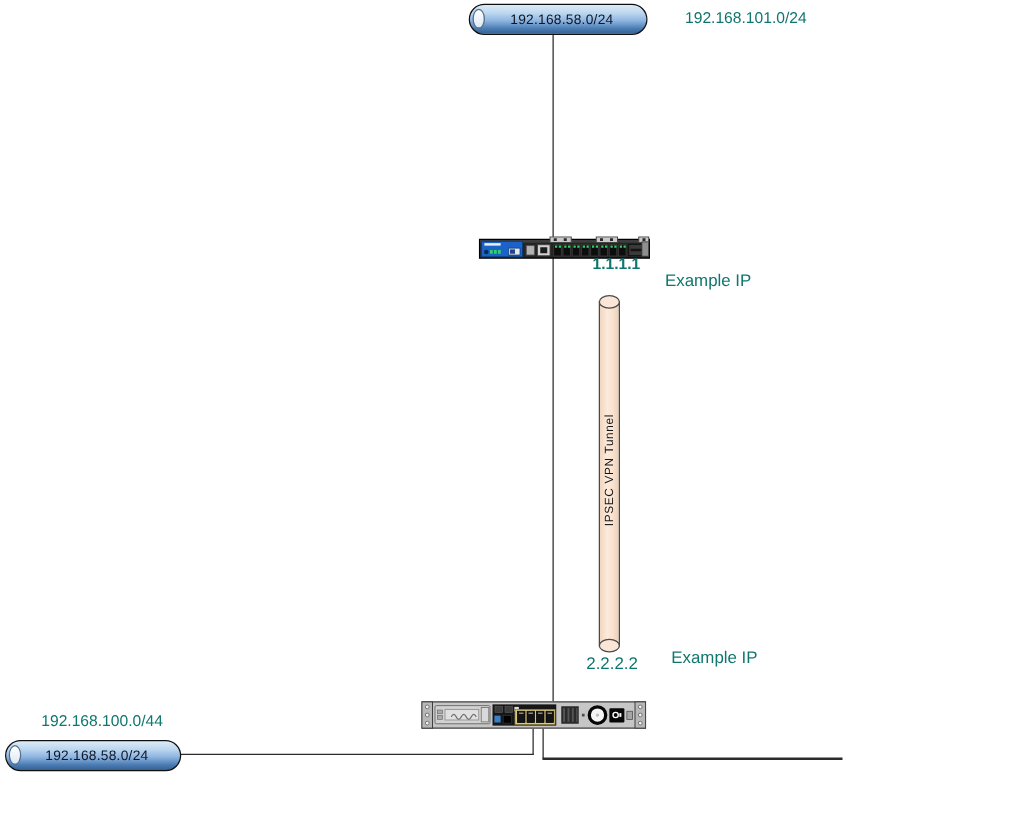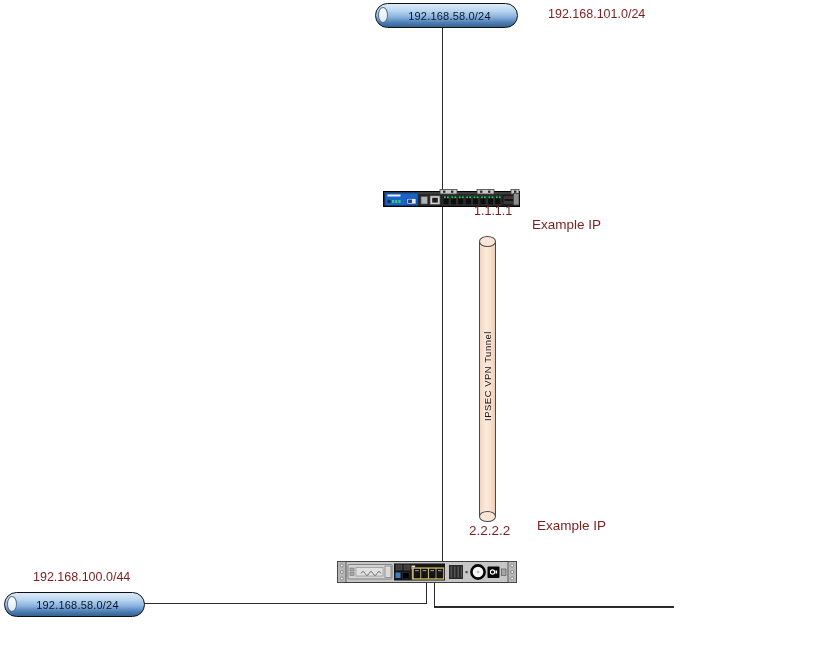--- a/index.html
+++ b/index.html
@@ -14,21 +14,21 @@
 
   
   .pipe { position:absolute; height:25px; border:1.8px solid #101010; border-radius:13px;
           background:linear-gradient(to bottom,#dcebf8 0%, #bcd7f0 28%, #8db4e0 55%, #4a7cb4 82%, #35618f 100%);
           display:flex; align-items:center; justify-content:center; }
   .pipe .cap { position:absolute; left:2px; top:2.5px; width:10px; height:16px;
                background:linear-gradient(to bottom,#ffffff,#dde8f3);
                border:1.2px solid #55708e; border-radius:50%; }
   .pipe-label { font-size:11px; color:#0e1626; letter-spacing:.2px; padding-left:6px; }
 
-  .note { position:absolute; font-size:12.5px; color:#7f1d1d; white-space:nowrap; }
+  .note { position:absolute; font-size:12.5px; color:#0f766e; white-space:nowrap; }
   .note.big { font-size:13.5px; }
 
   
   .tunnel { position:absolute; }
   .tunnel-body { position:absolute; left:0; top:5px; width:100%; height:calc(100% - 10px);
                  background:linear-gradient(to right,#f1d6c1 0%, #fdeadb 40%, #f8e1cf 70%, #eccfb8 100%);
                  border-left:1.4px solid #4a4a4a; border-right:1.4px solid #4a4a4a; }
   .tunnel-cap { position:absolute; left:0; width:100%; height:11px; border-radius:50%;
                 background:#fbe5d6; border:1.4px solid #4a4a4a; }
   .tunnel-cap.top { top:0; } .tunnel-cap.bottom { bottom:0; }
@@ -119,21 +119,21 @@
         <rect x="112.8" y="7.4" width="1.8" height="1.8"></rect>
           <rect x="115.8" y="7.4" width="1.8" height="1.8"></rect>
       </g>
 
       <rect x="120" y="6.5" width="14" height="9" fill="#3a3a3a" stroke="#0f0f0f" stroke-width="0.7"></rect>
       <rect x="121.5" y="10" width="11" height="2" fill="#141414"></rect>
       <rect x="130.5" y="4.5" width="5.5" height="11.5" fill="#8f8f8f" stroke="#3a3a3a" stroke-width="0.7"></rect>
     </svg>
   </div>
 
-  <div class="note" style="left:474px; top:204px;">1.1.1.1</div>
+  <div class="note" style="left:474px; top:204px;font-weight:bold;">1.1.1.1</div>
   <div class="note big" style="left:532px; top:217px;">Example IP</div>
 
   <div class="tunnel" style="left:479px; top:236px; width:17px; height:286px;">
     <div class="tunnel-body"></div>
     <div class="tunnel-cap top"></div>
     <div class="tunnel-cap bottom"></div>
     <div class="tunnel-label">IPSEC VPN Tunnel</div>
   </div>
 
 

